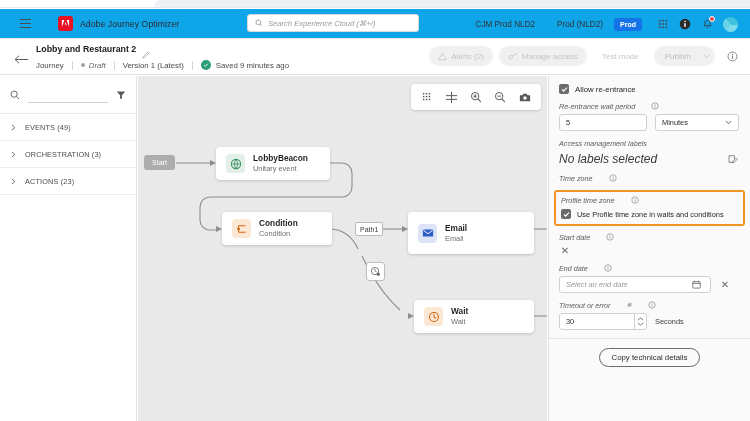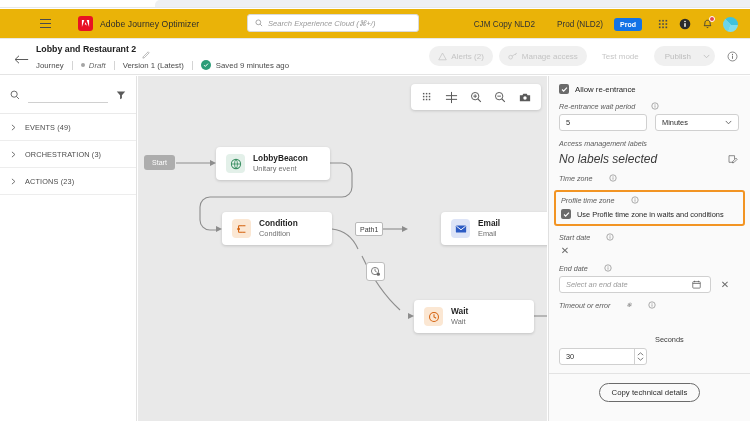--- a/index.html
+++ b/index.html
@@ -13,22 +13,22 @@
 
   
   .browser-strip { position:absolute; left:0; top:0; width:750px; height:8px; background:#fff; }
   .browser-strip .tab-shape { position:absolute; left:155px; top:0; width:905px; height:7px;
      background:#eef0f3; border-radius:5px 5px 0 0; }
   .browser-strip .line { position:absolute; left:0; top:7px; width:750px; height:1px; background:#e6e8eb; }
 
   
   .topnav {
     position:absolute; left:0; top:9px; width:750px; height:30px;
-    background:#eab308; border-bottom:1px solid #e8e8e8;
-    display:flex; align-items:center;padding-left:20px;
+    background:#0ea5e9; border-bottom:1px solid #e8e8e8;
+    display:flex; align-items:center;
   }
   .hamburger { width:30px; margin-left:20px; display:flex; flex-direction:column; gap:2.5px; cursor:pointer; }
   .hamburger i { display:block; width:11px; height:1.4px; background:#4b4b4b; }
   .brand { display:flex; align-items:center; gap:7px; margin-left:8px; }
   .adobe-logo { width:15px; height:15px; background:#e81123; border-radius:3px;
      display:flex; align-items:center; justify-content:center; }
   .adobe-logo svg { display:block; }
   .brand-name { font-size:8.6px; color:#2c2c2c; letter-spacing:.1px; }
   .nav-search {
     position:absolute; left:247px; top:5px; width:172px; height:18px;
@@ -160,21 +160,21 @@
 
     <div class="nav-search">
       <svg width="8" height="8" viewBox="0 0 12 12">
           <circle cx="5" cy="5" r="3.6" fill="none" stroke="#8a8a8a" stroke-width="1.1"></circle>
           <line x1="7.7" y1="7.7" x2="10.6" y2="10.6" stroke="#8a8a8a" stroke-width="1.1"></line>
         </svg>
       <span class="ph">Search Experience Cloud (⌘+/)</span>
     </div>
 
     <div class="nav-right">
-      <span class="txt">CJM Copy NLD2</span>
+      <span class="txt">CJM Prod NLD2</span>
       <span class="txt">Prod (NLD2)</span>
       <span class="prod-badge">Prod</span>
       <div class="icon-btn">
         <svg width="11" height="11" viewBox="0 0 12 12">
             <g fill="#4b4b4b">
               <rect x="1" y="1" width="1.8" height="1.8"></rect>
               <rect x="4.6" y="1" width="1.8" height="1.8"></rect>
               <rect x="8.2" y="1" width="1.8" height="1.8"></rect>
               <rect x="1" y="4.6" width="1.8" height="1.8"></rect>
               <rect x="4.6" y="4.6" width="1.8" height="1.8"></rect>
@@ -415,21 +415,21 @@
     </div>
 
     <div class="timerchip">
       <svg width="11" height="11" viewBox="0 0 14 14">
           <circle cx="6.4" cy="6.4" r="4.6" fill="none" stroke="#6b6b6b" stroke-width="1.1"></circle>
           <polyline points="6.4,3.4 6.4,6.4 8.6,7.6" fill="none" stroke="#6b6b6b" stroke-width="1"></polyline>
           <circle cx="10.6" cy="10.4" r="2.1" fill="#6b6b6b"></circle>
         </svg>
     </div>
 
-    <div class="node" style="left:270px; top:136px; width:126px; height:33px;margin-left:33px;">
+    <div class="node" style="left:270px; top:136px; width:126px; height:42px;">
       <div class="node-ico" style="background:#dde4f7;">
         <svg width="12" height="10" viewBox="0 0 14 11">
             <rect x="1" y="1.4" width="12" height="8.2" rx="1" fill="#2c5bc4"></rect>
             <polyline points="1.6,2.2 7,6.4 12.4,2.2" fill="none" stroke="#fff" stroke-width="1.1"></polyline>
           </svg>
       </div>
       <div class="node-txt">
         <div class="n1">Email</div>
         <div class="n2">Email</div>
       </div>
@@ -558,21 +558,21 @@
     <div class="field-lbl">
       <span>Timeout or error</span>
       <span style="font-size:6px;color:#7d7d7d;">✻</span>
       <svg class="info-i" width="8" height="8" viewBox="0 0 12 12">
           <circle cx="6" cy="6" r="4.8" fill="none" stroke="#7d7d7d" stroke-width=".95"></circle>
           <circle cx="6" cy="3.6" r=".65" fill="#7d7d7d"></circle>
           <rect x="5.55" y="4.9" width=".9" height="3.6" fill="#7d7d7d"></rect>
         </svg>
     </div>
     <div class="rowflex">
-      <div class="inp" style="width:88px;justify-content:space-between;padding-right:0;margin-top:35px;">
+      <div class="inp" style="width:88px;justify-content:space-between;padding-right:0;">
         <span>30</span>
         <span class="stepper">
           <svg width="7" height="4" viewBox="0 0 9 5">
               <polyline points="1,4 4.5,1 8,4" fill="none" stroke="#5a5a5a" stroke-width="1"></polyline>
             </svg>
           <svg width="7" height="4" viewBox="0 0 9 5">
               <polyline points="1,1 4.5,4 8,1" fill="none" stroke="#5a5a5a" stroke-width="1"></polyline>
             </svg>
         </span>
       </div>

